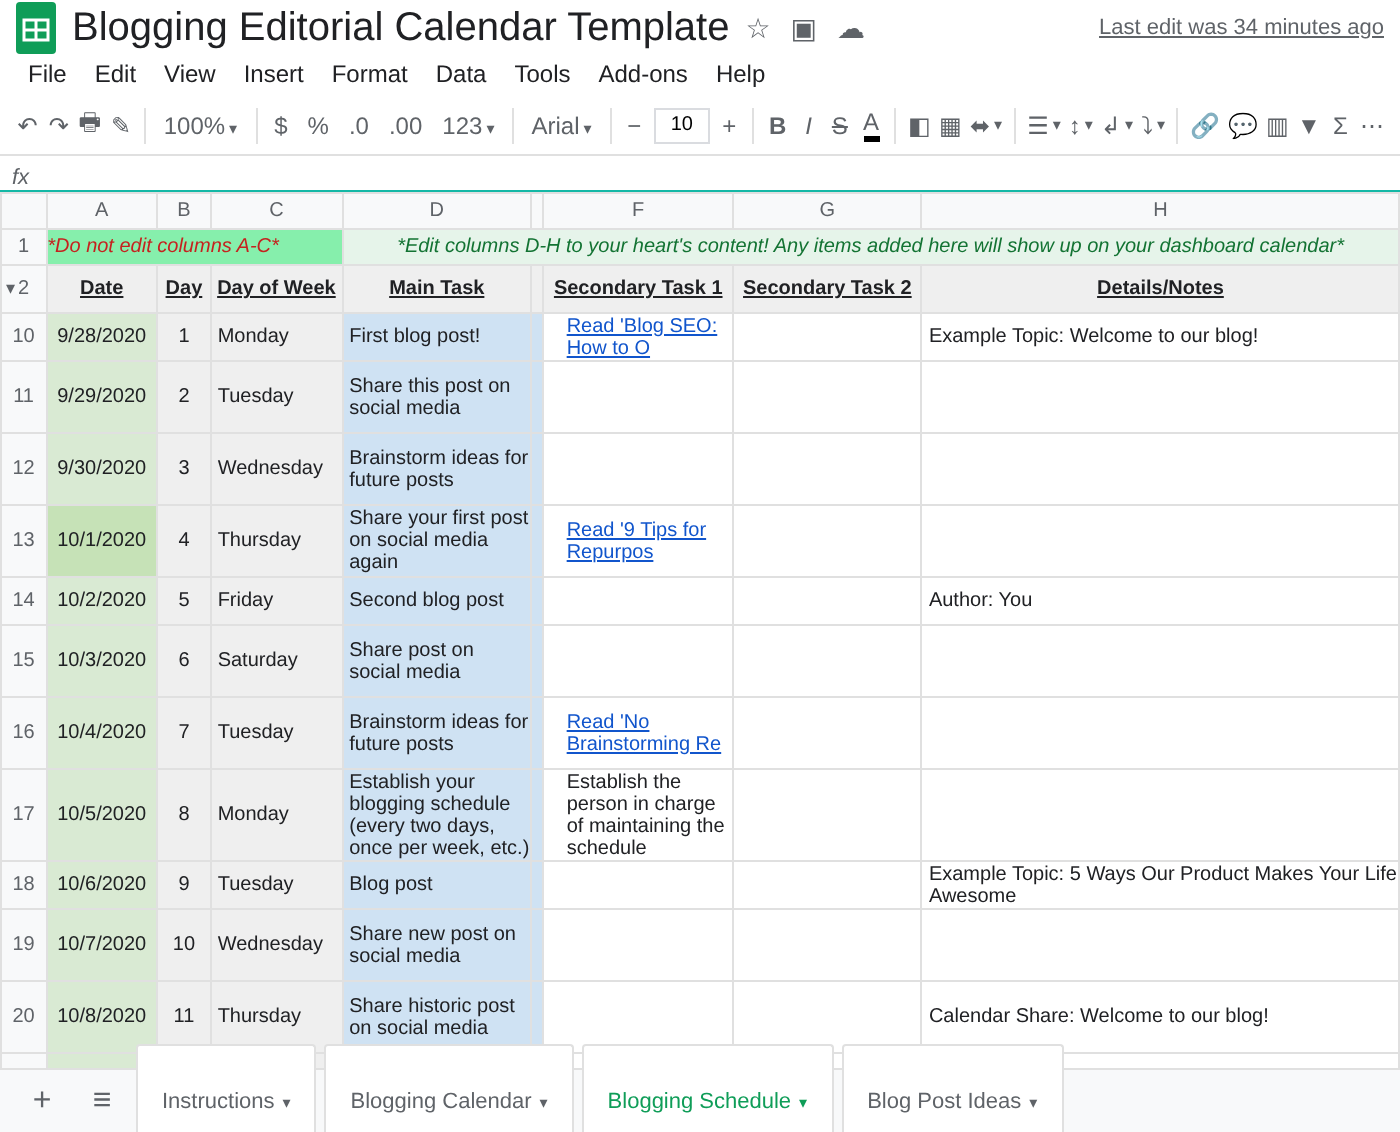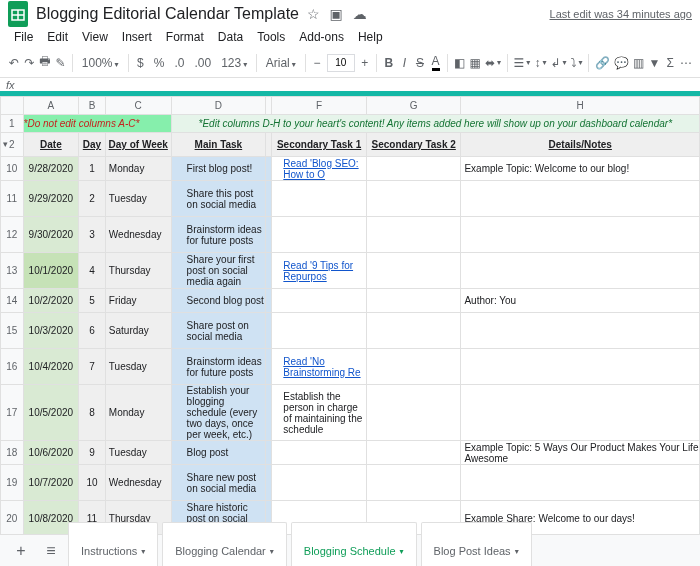--- a/index.html
+++ b/index.html
@@ -1,48 +1,48 @@
 <!DOCTYPE html>
 <html><head>
 <meta charset="utf-8">
 <style>
 * { margin:0; padding:0; box-sizing:border-box; }
 body { font-family:Arial,sans-serif; font-size:10px; color:#202124; background:#fff; width:700px; height:566px; overflow:hidden; }
 .titlebar { display:flex; align-items:center; padding:4px 8px; height:28px; }
 .sheets-logo { width:20px; height:26px; margin-right:8px; }
 .sheets-logo svg { display:block; }
-.doc-title { font-size:16px; color:#202124; margin-right:8px; }
+.doc-title { font-size:20px; color:#202124; margin-right:8px; }
 .title-icons { display:flex; gap:10px; color:#5f6368; }
 .title-icons span { font-size:14px; cursor:pointer; }
 .spacer { flex:1; }
 .last-edit { font-size:11px; color:#5f6368; text-decoration:underline; cursor:pointer; }
 .menubar { display:flex; gap:2px; padding:0 8px; font-size:12px; color:#202124; height:20px; }
 .menubar span { padding:2px 6px; cursor:pointer; border-radius:2px; }
 .toolbar { display:flex; align-items:center; gap:4px; padding:2px 8px; border-bottom:1px solid #e0e0e0; height:30px; color:#5f6368; font-size:12px; }
 .toolbar .sep { width:1px; height:18px; background:#e0e0e0; margin:0 2px; }
 .toolbar .tb-btn { display:inline-flex; align-items:center; justify-content:center; width:22px; height:22px; cursor:pointer; border-radius:2px; }
 .toolbar .tb-txt { padding:0 3px; cursor:pointer; }
 .toolbar .dd::after { content:"▾"; font-size:8px; margin-left:2px; color:#5f6368; }
 .fsize { width:28px; border:1px solid #dadce0; height:18px; text-align:center; font-size:10px; }
-.fx-bar { display:flex; align-items:flex-end; border-bottom:5px solid #14b8a6; height:18px; padding:0 6px; color:#5f6368; font-style:italic; font-size:11px; }
+.fx-bar { display:flex; align-items:flex-end; border-bottom:1px solid #14b8a6; height:18px; padding:0 6px; color:#5f6368; font-style:italic; font-size:11px; }
 .fx-bar .fx { font-style:italic; margin-right:8px; }
 .grid-wrap { position:relative; overflow:hidden; height:448px; }
 table { border-collapse:collapse; table-layout:fixed; width:100%; }
 th,td { border:1px solid #e0e0e0; overflow:hidden; white-space:nowrap; text-overflow:clip; }
 th { background:#f8f9fa; font-weight:normal; color:#5f6368; font-size:10px; height:18px; text-align:center; }
 th.corner { width:22px; }
 td.rownum { background:#f8f9fa; color:#5f6368; text-align:center; font-size:10px; width:22px; }
 .band-red { background:#86efac; color:#c5221f; font-style:italic; text-align:left; height:18px; }
 .band-green { background:#e6f4ea; color:#137333; font-style:italic; text-align:center; height:18px; }
 .hdr { background:#efefef; font-weight:bold; color:#202124; text-align:center; text-decoration:underline; height:24px; }
 .c-date { background:#d9ead3; text-align:center;margin-top:16px; }
 .c-date.alt { background:#c6e2b7; }
 .c-day { background:#efefef; text-align:center; }
 .c-dow { background:#efefef; padding-left:3px; }
-.c-task { background:#cfe2f3; padding-left:15px; white-space:normal; }
+.c-task { background:#cfe2f3; padding-left:3px; white-space:normal; }
 .c-sec { padding-left:11px; white-space:normal; }
 .c-sec a { color:#1155cc; text-decoration:underline; }
 .c-det { padding-left:3px; white-space:normal; }
 tr.data td { height:24px; font-size:10px; vertical-align:middle; }
 tr.data.tall td { height:36px; }
 tr.data.xtall td { height:46px; }
 .row-arrow { position:absolute; left:2px; color:#5f6368; font-size:9px; }
 .tabs { position:absolute; bottom:0; left:0; right:0; height:32px; background:#f8f9fa; border-top:1px solid #e0e0e0; display:flex; align-items:center; padding:0 8px; gap:4px; }
 .tabs .tab-btn { width:26px; height:24px; display:flex; align-items:center; justify-content:center; cursor:pointer; color:#5f6368; font-size:16px; }
 .tab { padding:22px 12px; background:#fff; border:1px solid #e0e0e0; border-bottom:none; border-radius:2px 2px 0 0; font-size:11px; color:#5f6368; cursor:pointer; display:flex; align-items:center; gap:4px; }
@@ -292,21 +292,21 @@
         </tr>
         <tr class="data tall">
           <td class="rownum">20</td>
           <td class="c-date">10/8/2020</td>
           <td class="c-day">11</td>
           <td class="c-dow">Thursday</td>
           <td class="c-task">Share historic post on social media</td>
           <td class="c-task"></td>
           <td class="c-sec"></td>
           <td class="c-sec"></td>
-          <td class="c-det">Example Share: Welcome to our days!</td>
+          <td class="c-det">Calendar Share: Welcome to our blog!</td>
         </tr>
         <tr class="data tall">
           <td class="rownum">21</td>
           <td class="c-date">10/9/2020</td>
           <td class="c-day">12</td>
           <td class="c-dow">Friday</td>
           <td class="c-task">Share latest post on social media again</td>
           <td class="c-task"></td>
           <td class="c-sec"></td>
           <td class="c-sec"></td>

